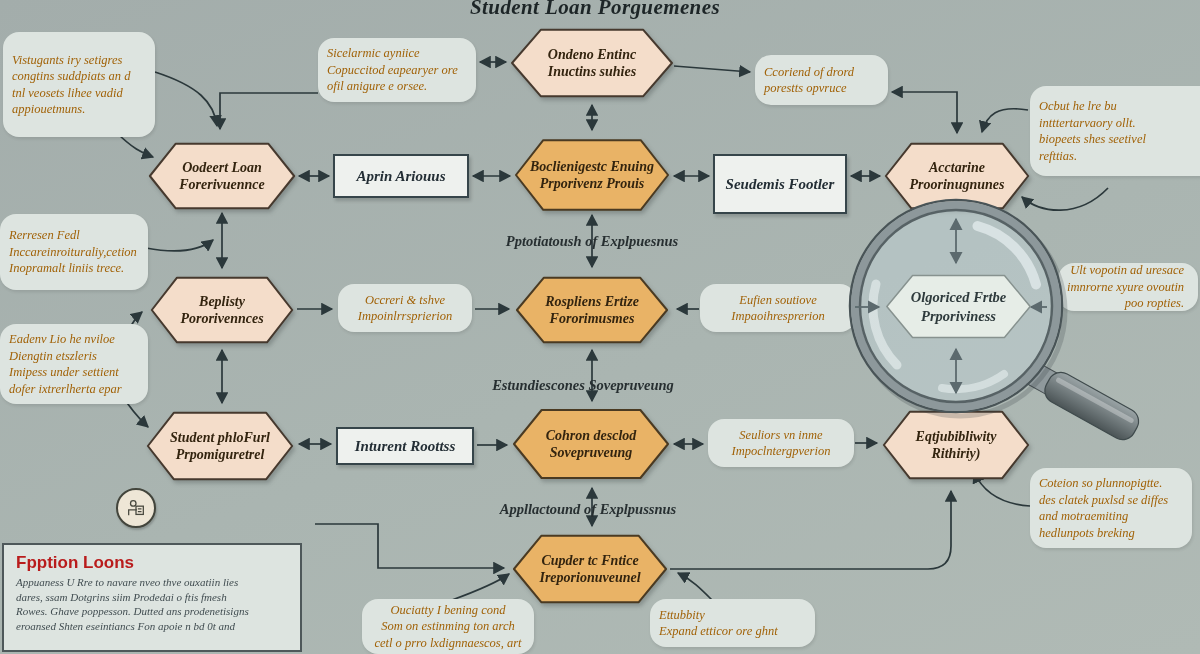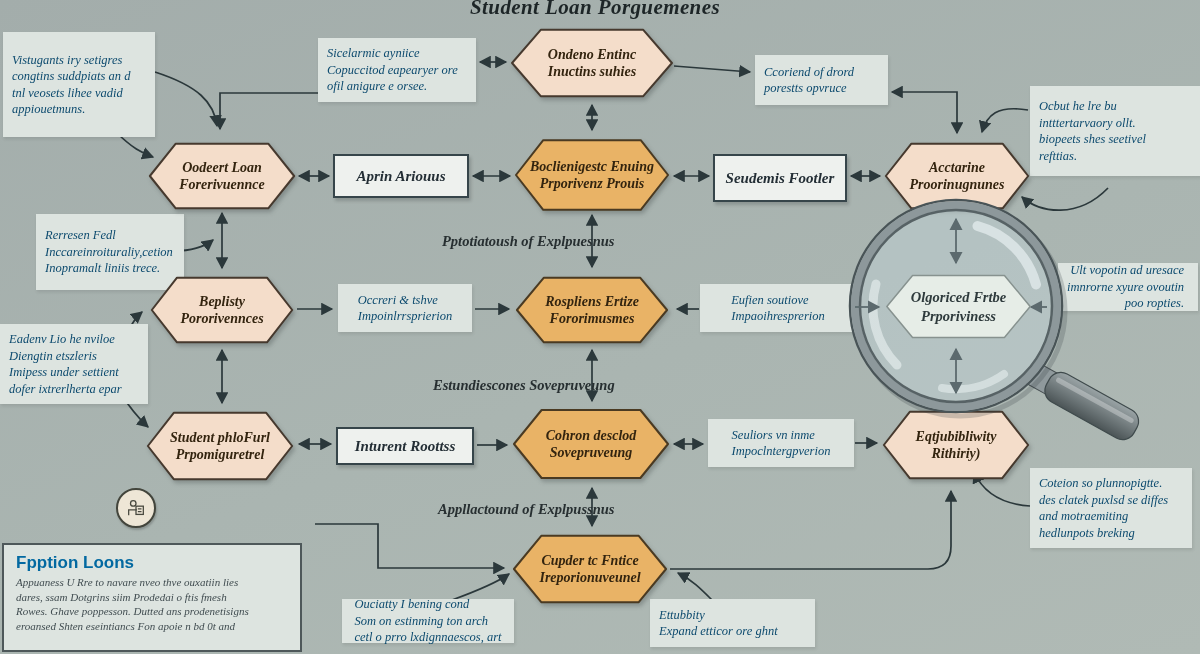--- a/index.html
+++ b/index.html
@@ -13,41 +13,41 @@
   .node svg{position:absolute;inset:0;width:100%;height:100%;filter:drop-shadow(2px 3px 2px rgba(40,45,45,.28));}
   .node polygon{stroke-linejoin:round;stroke-width:2;vector-effect:non-scaling-stroke;}
   .peach polygon{fill:#f4ddca;stroke:#46392e;}
   .orange polygon{fill:#e9b366;stroke:#4a3a22;}
   .glass polygon{fill:rgba(233,239,233,.95);stroke:#87928f;stroke-width:1.5;}
   .glass svg{filter:none;}
   .node .lab{position:absolute;inset:0;display:flex;align-items:center;justify-content:center;
              text-align:center;white-space:pre-line;font-style:italic;font-weight:700;
              font-size:14px;line-height:1.25;color:#33240f;}
   .glass .lab{color:#2e3a3c;font-size:14.5px;}
-  .tbox{position:absolute;z-index:2;background:#dde4e0;color:#0c4a6e;display:flex;align-items:center;
+  .tbox{position:absolute;z-index:2;background:#dde4e0;color:#a16207;display:flex;align-items:center;
         font-style:italic;font-size:12.5px;line-height:1.32;padding:6px 9px;white-space:pre-line;
-        box-shadow:1px 2px 3px rgba(40,45,45,.12);}
-  .ctr{justify-content:center;font-family:Liberation Serif, serif;}
+        box-shadow:1px 2px 3px rgba(40,45,45,.12);border-radius:16px;}
+  .ctr{justify-content:center;text-align:center;font-family:Liberation Serif, serif;}
   .pbox{position:absolute;z-index:2;background:#eef1ee;border:2px solid #36454a;display:flex;
         align-items:center;justify-content:center;font-style:italic;font-weight:700;font-size:15px;
         color:#232e35;box-shadow:2px 3px 3px rgba(40,45,45,.22);}
   .flabel{position:absolute;z-index:2;font-style:italic;font-weight:700;font-size:14.5px;
-          color:#272f31;white-space:pre-line;}
+          color:#272f31;text-align:center;white-space:pre-line;}
   #title{position:absolute;z-index:4;left:345px;top:-5px;width:500px;text-align:center;
          font-style:italic;font-weight:700;font-size:21px;letter-spacing:.4px;color:#1d2527;}
   #banner{position:absolute;z-index:2;left:140px;top:490px;width:173px;height:34px;background:#e9b366;
           border:2px solid #4a3a22;display:flex;align-items:center;justify-content:center;
           font-style:italic;font-weight:700;font-size:15.5px;color:#3a2712;
           box-shadow:2px 3px 3px rgba(40,45,45,.25);}
   #banner-icon{position:absolute;z-index:3;left:116px;top:488px;width:36px;height:36px;border-radius:50%;
           background:#eee6d6;border:2px solid #43453c;display:flex;align-items:center;justify-content:center;
           box-shadow:1px 2px 2px rgba(40,45,45,.25);}
   #legend{position:absolute;z-index:2;left:2px;top:543px;width:300px;height:109px;background:#dde4e0;
           border:2px solid #4e585a;padding:8px 12px;box-sizing:border-box;}
-  #legend .hd{font-family:"Liberation Sans",sans-serif;font-weight:700;font-size:17px;color:#0369a1;}
+  #legend .hd{font-family:"Liberation Sans",sans-serif;font-weight:700;font-size:17px;color:#b91c1c;}
   #legend .bd{font-style:italic;font-size:11px;line-height:1.32;color:#404c50;white-space:pre-line;margin-top:2px;}
   #olgoriced{z-index:6;}
 </style>
 </head>
 <body>
 
 <div id="stage">
 
   <svg id="connectors" class="layer">
     <defs>
@@ -102,52 +102,52 @@
 appiouetmuns.</div>
   <div class="tbox" style="left:318px;top:38px;width:158px;height:64px;box-sizing:border-box;">Sicelarmic ayniice
 Copuccitod eapearyer ore
 ofil anigure e orsee.</div>
   <div class="tbox" style="left:755px;top:55px;width:133px;height:50px;box-sizing:border-box;">Ccoriend of drord
 porestts opvruce</div>
   <div class="tbox" style="left:1030px;top:86px;width:190px;height:90px;box-sizing:border-box;">Ocbut he lre bu
 intttertarvaory ollt.
 biopeets shes seetivel
 refttias.</div>
-  <div class="tbox" style="left:0px;top:214px;width:148px;height:76px;box-sizing:border-box;margin-left:36px;">Rerresen Fedl
+  <div class="tbox" style="left:0px;top:214px;width:148px;height:76px;box-sizing:border-box;">Rerresen Fedl
 Inccareinroituraliy,cetion
 Inopramalt liniis trece.</div>
   <div class="tbox" style="left:0px;top:324px;width:148px;height:80px;box-sizing:border-box;">Eadenv Lio he nviloe
 Diengtin etszleris
 Imipess under settient
 dofer ixtrerlherta epar</div>
   <div class="tbox ctr" style="left:338px;top:284px;width:134px;height:48px;box-sizing:border-box;">Occreri &amp; tshve
 Impoinlrrsprierion</div>
   <div class="tbox ctr" style="left:700px;top:284px;width:156px;height:48px;box-sizing:border-box;">Eufien soutiove
 Impaoihresprerion</div>
   <div class="tbox" style="left:1058px;top:263px;width:140px;height:48px;box-sizing:border-box;text-align:right;">Ult vopotin ad uresace
 imnrorne xyure ovoutin
 poo ropties.</div>
   <div class="tbox ctr" style="left:708px;top:419px;width:146px;height:48px;box-sizing:border-box;">Seuliors vn inme
 Impoclntergpverion</div>
   <div class="tbox" style="left:1030px;top:468px;width:162px;height:80px;box-sizing:border-box;">Coteion so plunnopigtte.
 des clatek puxlsd se diffes
 and motraemiting
 hedlunpots breking</div>
-  <div class="tbox ctr" style="left:342px;top:599px;width:172px;height:44px;box-sizing:border-box;">Ouciatty I bening cond
+  <div class="tbox ctr" style="left:362px;top:599px;width:172px;height:55px;box-sizing:border-box;">Ouciatty I bening cond
 Som on estinming ton arch
 cetl o prro lxdignnaescos, art</div>
   <div class="tbox" style="left:650px;top:599px;width:165px;height:48px;box-sizing:border-box;">Ettubbity
 Expand etticor ore ghnt</div>
 
   <div class="flabel" style="left:442px;top:233px;width:300px;">Pptotiatoush of Explpuesnus</div>
   <div class="flabel" style="left:433px;top:377px;width:300px;">Estundiescones Sovepruveung</div>
   <div class="flabel" style="left:438px;top:501px;width:300px;">Appllactound of Explpussnus</div>
 
   <div class="pbox" style="left:333px;top:154px;width:136px;height:44px;box-sizing:border-box;">Aprin Ariouus</div>
-  <div class="pbox" style="left:713px;top:154px;width:134px;height:48px;box-sizing:border-box;">Seudemis Footler</div>
+  <div class="pbox" style="left:713px;top:154px;width:134px;height:60px;box-sizing:border-box;">Seudemis Footler</div>
   <div class="pbox" style="left:336px;top:427px;width:138px;height:38px;box-sizing:border-box;">Inturent Roottss</div>
 
   <div class="node peach" style="left:510px;top:24px;width:164px;height:78px;">
     <svg viewBox="0 0 160 80" preserveAspectRatio="none">
         <polygon points="2,40 30,6 130,6 158,40 130,74 30,74"></polygon>
       </svg>
     <span class="lab">Ondeno Entinc
 Inuctins suhies</span>
   </div>
   <div class="node peach" style="left:148px;top:138px;width:148px;height:76px;">

